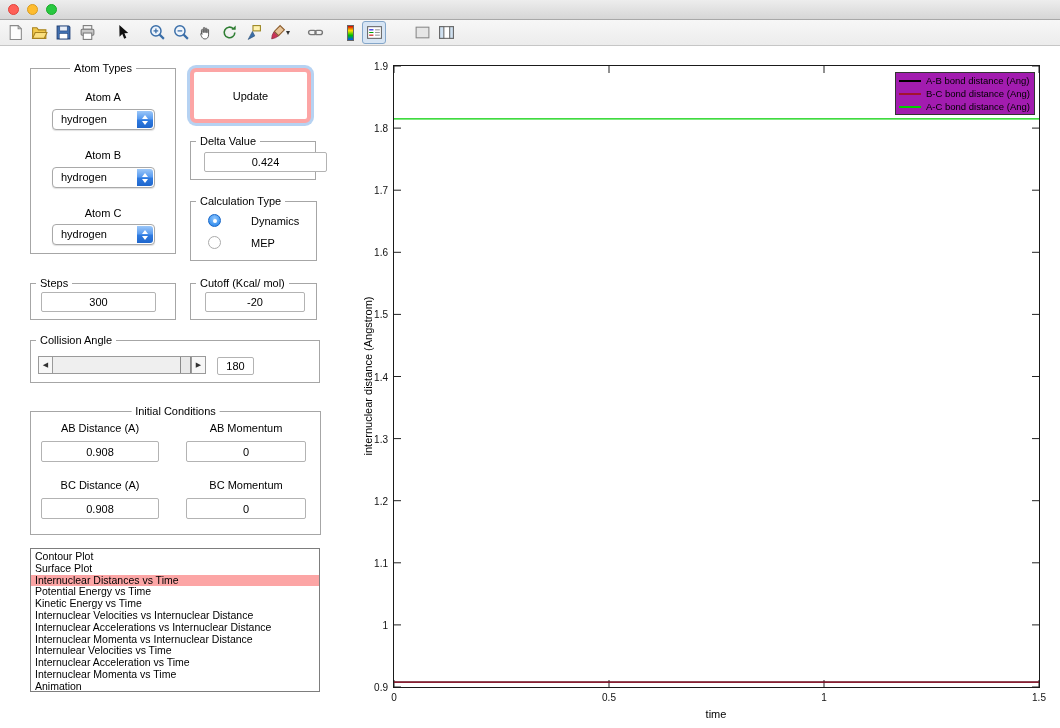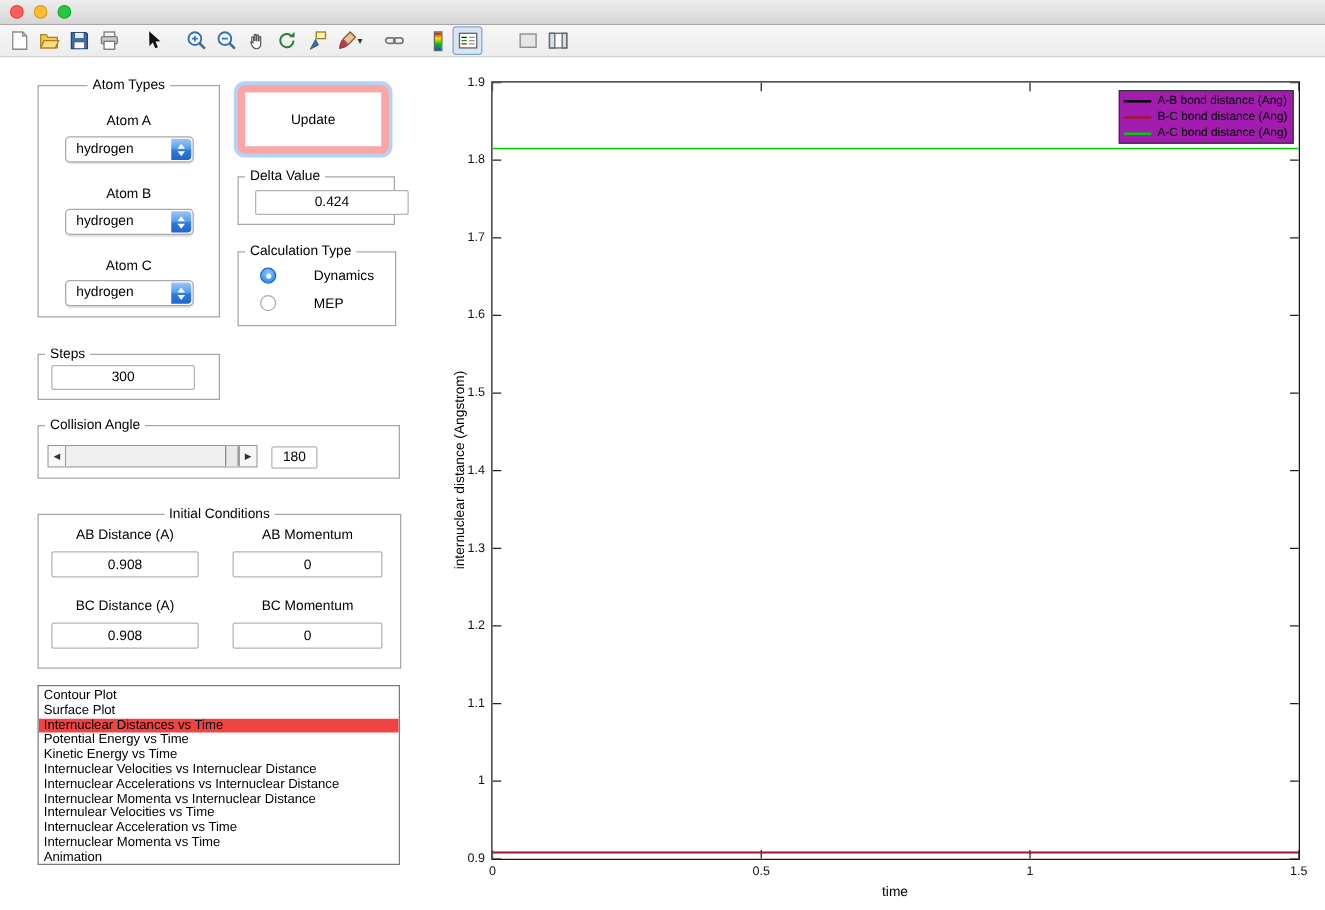--- a/index.html
+++ b/index.html
@@ -51,21 +51,21 @@
   .popup-stepper{position:absolute;top:1px;right:1px;bottom:1px;width:16px;
     border-radius:0 3px 3px 0;display:flex;flex-direction:column;align-items:center;
     justify-content:center;gap:2px;
     background:linear-gradient(#9cc7f8 0%,#5a9cf0 45%,#2e7ae0 55%,#1f66cc 100%);}
   .tri-up{width:0;height:0;border-left:3px solid transparent;border-right:3px solid transparent;
     border-bottom:4px solid #fff;}
   .tri-dn{width:0;height:0;border-left:3px solid transparent;border-right:3px solid transparent;
     border-top:4px solid #fff;}
 
   .update-btn{position:absolute;left:190px;top:22px;width:121px;height:55px;background:#fff;
-    border:6px solid #fca5a5;border-radius:6px;font-size:11px;font-family:inherit;
+    border:4px solid #fca5a5;border-radius:6px;font-size:11px;font-family:inherit;
     box-shadow:0 0 0 3px rgba(110,165,230,.5);}
 
   
   .radio-row{position:absolute;display:flex;align-items:center;gap:6px;}
   .radio{width:13px;height:13px;border-radius:50%;border:1px solid #ababab;background:#fff;
     box-sizing:border-box;position:relative;flex:0 0 auto;}
   .radio.on{background:radial-gradient(circle at 50% 32%,#8ec6ff,#1d7fe8);border-color:#1565c8;}
   .radio.on::after{content:'';position:absolute;left:3.5px;top:3.5px;width:4px;height:4px;
     border-radius:50%;background:#fff;}
   .radio-label{font-size:11px;padding-left:24px;}
@@ -78,21 +78,21 @@
   .slider-btn.left{border-right:1px solid #9a9a9a;}
   .slider-btn.right{border-left:1px solid #9a9a9a;}
   .slider-track{flex:1;position:relative;background:#efefef;}
   .slider-thumb{position:absolute;right:0;top:0;bottom:0;width:9px;background:#e9e9e9;
     border-left:1px solid #8a8a8a;border-right:1px solid #8a8a8a;}
 
   
   .listbox{position:absolute;left:30px;top:502px;width:290px;height:144px;border:1px solid #7d7d7d;
     background:#fff;overflow:hidden;padding-top:2px;box-sizing:border-box;}
   .lb-item{font-size:10.5px;line-height:11.8px;padding-left:4px;white-space:nowrap;}
-  .lb-item.selected{background:#ef4444;}
+  .lb-item.selected{background:#fca5a5;}
 
   
   .plot{position:absolute;left:393px;top:19px;width:647px;height:623px;border:1px solid #1a1a1a;
     box-sizing:border-box;background:#fff;}
   .plot svg{position:absolute;left:0;top:0;}
   .legend{position:absolute;top:6px;right:4px;border:1px solid #333;background:#a21caf;
     padding:1px 4px 1px 3px;}
   .legend-row{display:flex;align-items:center;gap:5px;height:13px;}
   .legend-line{width:22px;height:2px;flex:0 0 auto;}
   .legend-text{font-size:9.5px;white-space:nowrap;}
@@ -273,20 +273,24 @@
         <span class="radio"></span>
         <span class="radio-label">MEP</span>
       </div>
     </div>
 
     <div class="panel" style="left:30px;top:237px;width:146px;height:37px;">
       <span class="panel-title left">Steps</span>
       <input class="field" style="left: 10px; top: 8px; width: 115px; height: 20px;" value="300">
     </div>
 
+    <div class="panel" style="left:190px;top:237px;width:127px;height:37px;">
+      <span class="panel-title left">Cutoff (Kcal/ mol)</span>
+      <input class="field" style="left: 14px; top: 8px; width: 100px; height: 20px;" value="-20">
+    </div>
 
     <div class="panel" style="left:30px;top:294px;width:290px;height:43px;">
       <span class="panel-title left">Collision Angle</span>
       <div class="slider">
         <span class="slider-btn left">◀</span>
         <span class="slider-track">
           <span class="slider-thumb"></span>
         </span>
         <span class="slider-btn right">▶</span>
       </div>

